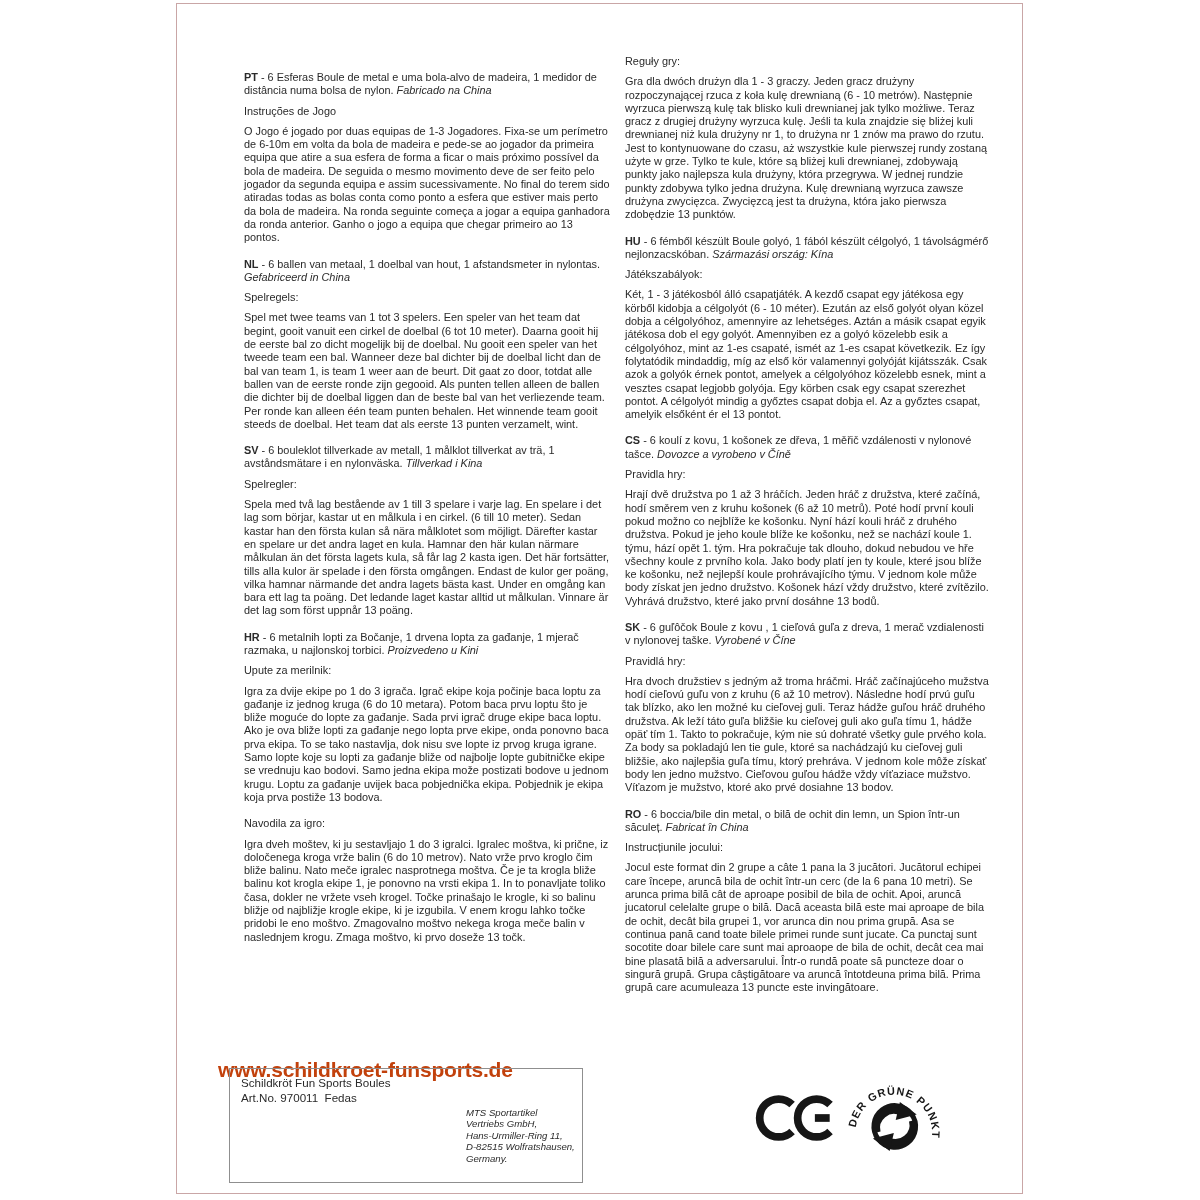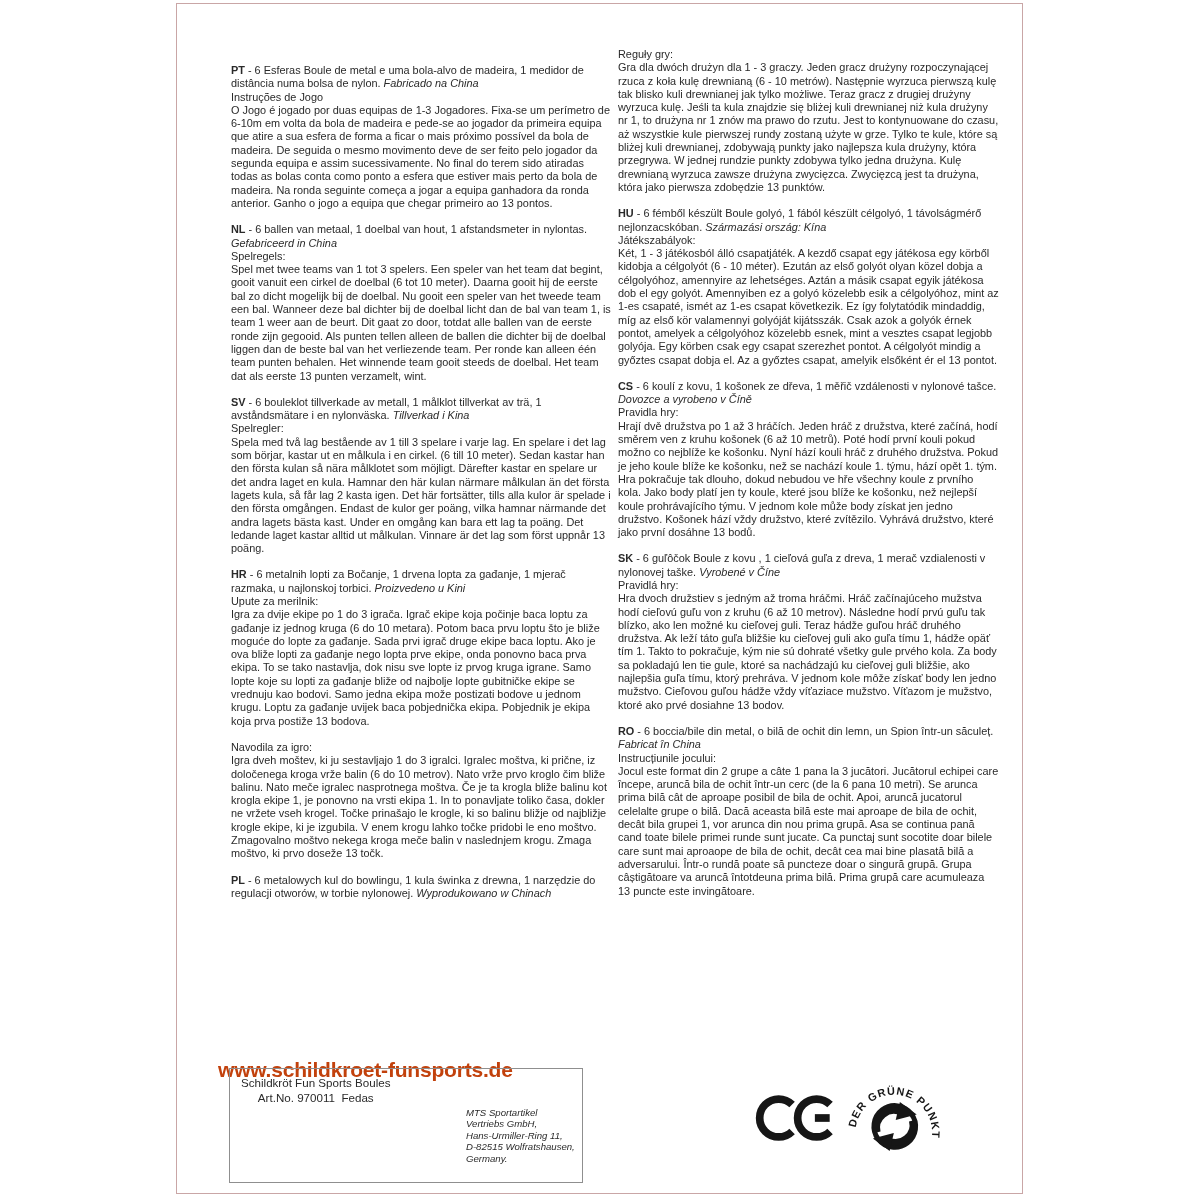--- a/index.html
+++ b/index.html
@@ -1,28 +1,28 @@
 <!DOCTYPE html>
 <html><head>
 <meta charset="utf-8">
 <style>
   html,body{margin:0;padding:0;background:#ffffff;}
   body{width:1200px;height:1200px;position:relative;font-family:"Liberation Sans","DejaVu Sans",sans-serif;}
   .page{position:absolute;left:176px;top:3px;width:847px;height:1191px;background:#ffffff;border:1px solid #c9a6a6;box-sizing:border-box;}
   .col{position:absolute;width:381px;font-size:10.9px;line-height:13.3px;color:#2a2a2a;}
-  .col-left{left:54px;top:60px;}
+  .col-left{left:60px;top:60px;}
   .col-right{left:441px;top:44px;}
   .section{margin:0 0 13px 0;}
-  .section p{margin:0;}
+  .section p{margin:7px;}
   .code{font-weight:bold;}
   .origin{font-style:italic;}
   .url{position:absolute;left:41px;top:1022px;font-size:21px;font-weight:700;color:#c2410c;letter-spacing:-0.2px;margin-top:32px;}
   .info-box{position:absolute;left:52px;top:1064px;width:354px;height:115px;border:1px solid #8f8f8f;box-sizing:border-box;}
   .product-lines{position:absolute;left:11px;top:7px;font-size:11.6px;line-height:14.5px;color:#2a2a2a;}
-  .artno{white-space:pre;text-align:center;}
+  .artno{white-space:pre;}
   .address{position:absolute;left:236px;top:38px;font-size:9.6px;line-height:11.4px;color:#2a2a2a;font-style:italic;}
   .ce-mark{position:absolute;left:575px;top:1084px;}
   .gp-mark{position:absolute;left:668px;top:1062px;}
   svg{display:block;}
 </style>
 </head>
 <body>
 
 <div class="page">
 
@@ -50,23 +50,20 @@
       <p><b class="code">HR</b><span> - 6 metalnih lopti za Bočanje, 1 drvena lopta za gađanje, 1 mjerač razmaka, u najlonskoj torbici. </span><i class="origin">Proizvedeno u Kini</i></p>
       <p>Upute za merilnik:</p>
       <p>Igra za dvije ekipe po 1 do 3 igrača. Igrač ekipe koja počinje baca loptu za gađanje iz jednog kruga (6 do 10 metara). Potom baca prvu loptu što je bliže moguće do lopte za gađanje. Sada prvi igrač druge ekipe baca loptu. Ako je ova bliže lopti za gađanje nego lopta prve ekipe, onda ponovno baca prva ekipa. To se tako nastavlja, dok nisu sve lopte iz prvog kruga igrane. Samo lopte koje su lopti za gađanje bliže od najbolje lopte gubitničke ekipe se vrednuju kao bodovi. Samo jedna ekipa može postizati bodove u jednom krugu. Loptu za gađanje uvijek baca pobjednička ekipa. Pobjednik je ekipa koja prva postiže 13 bodova.</p>
     </div>
 
     <div class="section">
       <p>Navodila za igro:</p>
       <p>Igra dveh moštev, ki ju sestavljajo 1 do 3 igralci. Igralec moštva, ki prične, iz določenega kroga vrže balin (6 do 10 metrov). Nato vrže prvo kroglo čim bliže balinu. Nato meče igralec nasprotnega moštva. Če je ta krogla bliže balinu kot krogla ekipe 1, je ponovno na vrsti ekipa 1. In to ponavljate toliko časa, dokler ne vržete vseh krogel. Točke prinašajo le krogle, ki so balinu bližje od najbližje krogle ekipe, ki je izgubila. V enem krogu lahko točke pridobi le eno moštvo. Zmagovalno moštvo nekega kroga meče balin v naslednjem krogu. Zmaga moštvo, ki prvo doseže 13 točk.</p>
     </div>
 
-    <div class="section">
-      <p><b class="code">PL</b><span> - 6 metalowych kul do bowlingu, 1 kula świnka z drewna, 1 narzędzie do regulacji otworów, w torbie nylonowej. </span><i class="origin">Wyprodukowano w Chinach</i></p>
-    </div>
 
   </div>
 
   <div class="col col-right">
 
     <div class="section">
       <p>Reguły gry:</p>
       <p>Gra dla dwóch drużyn dla 1 - 3 graczy. Jeden gracz drużyny rozpoczynającej rzuca z koła kulę drewnianą (6 - 10 metrów). Następnie wyrzuca pierwszą kulę tak blisko kuli drewnianej jak tylko możliwe. Teraz gracz z drugiej drużyny wyrzuca kulę. Jeśli ta kula znajdzie się bliżej kuli drewnianej niż kula drużyny nr 1, to drużyna nr 1 znów ma prawo do rzutu. Jest to kontynuowane do czasu, aż wszystkie kule pierwszej rundy zostaną użyte w grze. Tylko te kule, które są bliżej kuli drewnianej, zdobywają punkty jako najlepsza kula drużyny, która przegrywa. W jednej rundzie punkty zdobywa tylko jedna drużyna. Kulę drewnianą wyrzuca zawsze drużyna zwycięzca. Zwycięzcą jest ta drużyna, która jako pierwsza zdobędzie 13 punktów.</p>
     </div>
 

